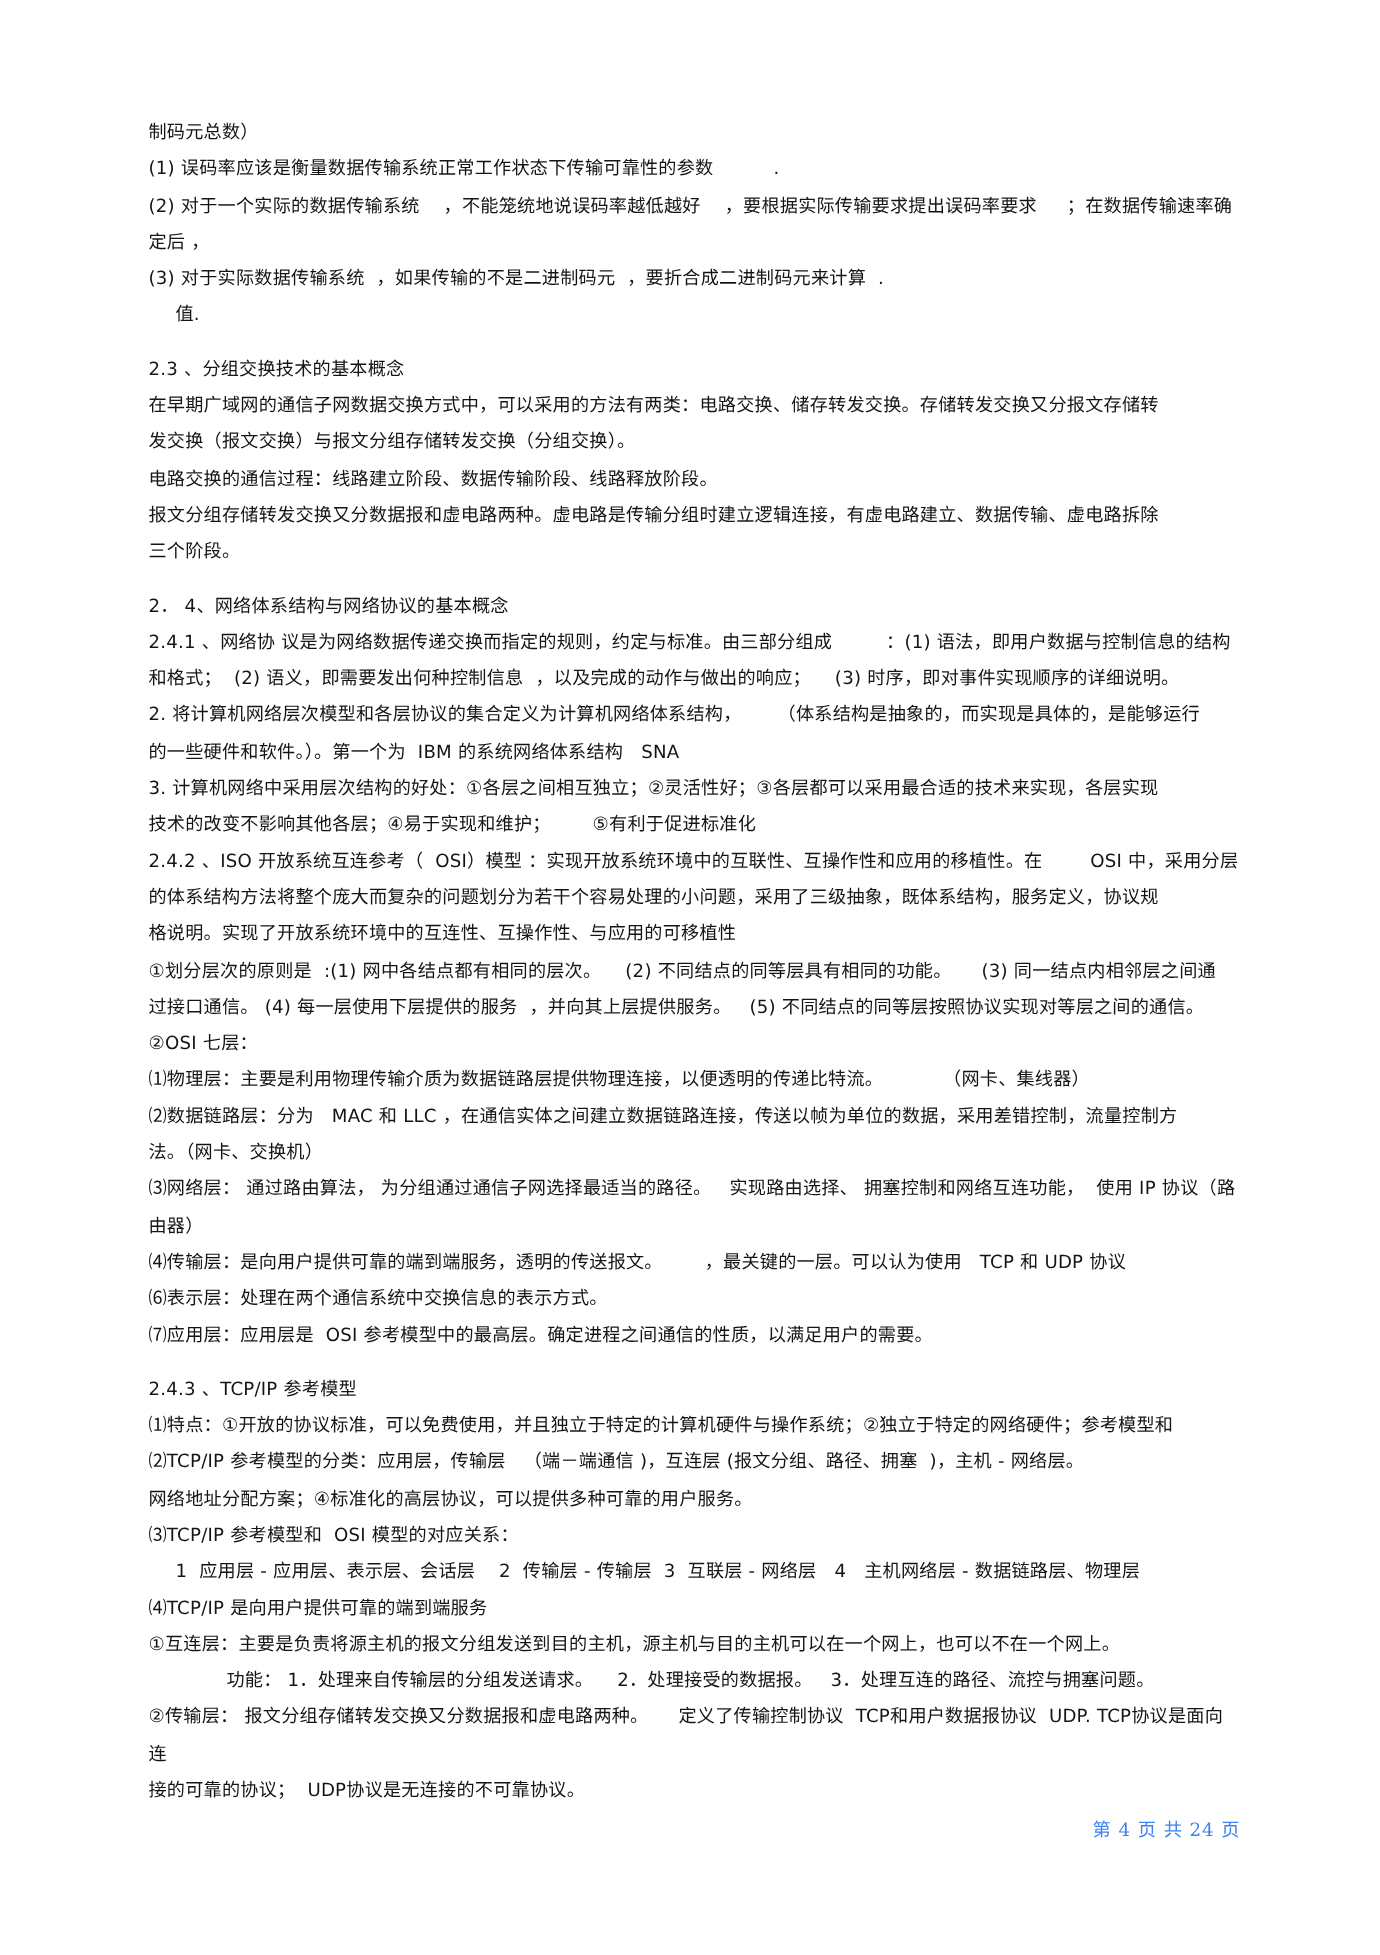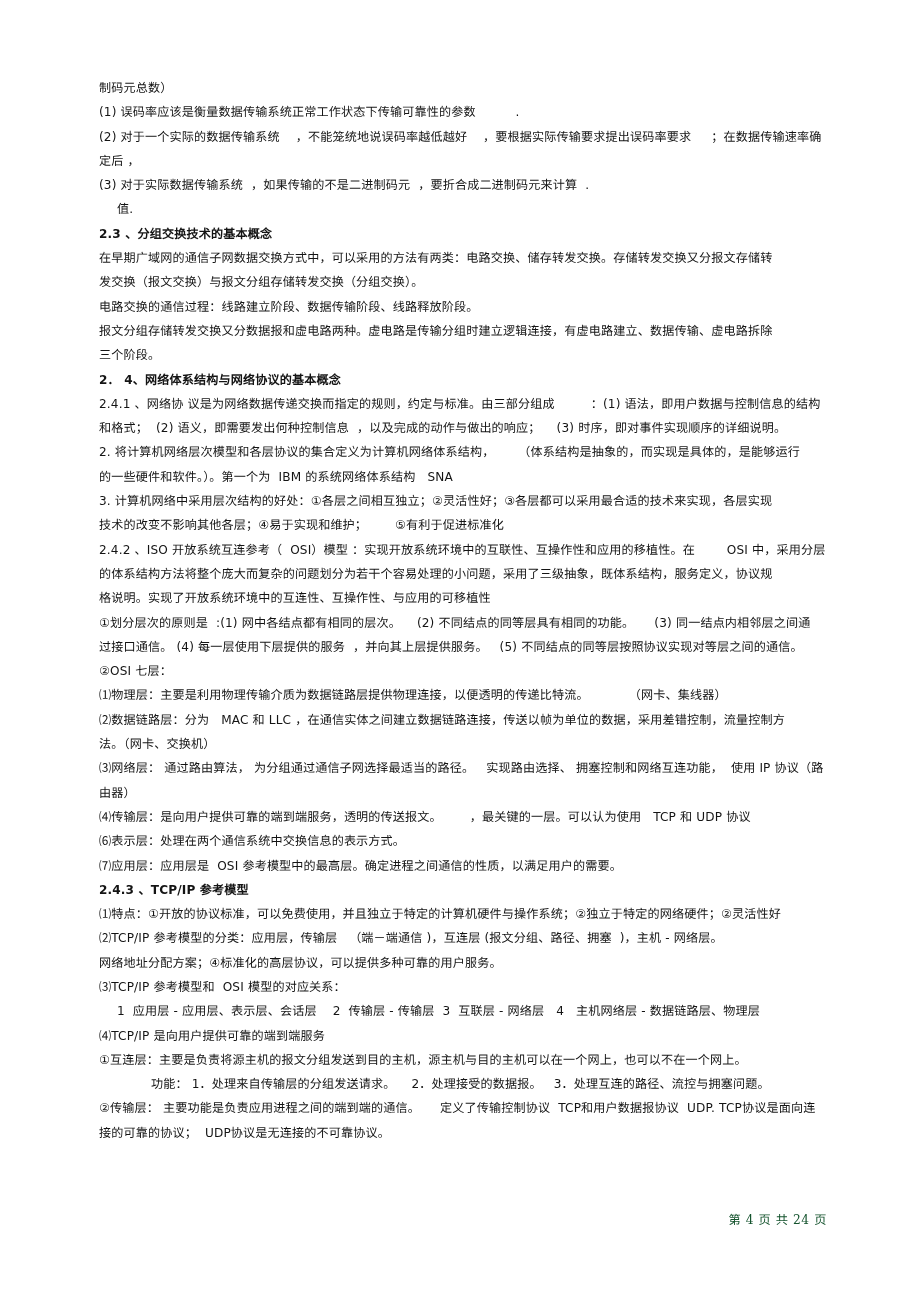--- a/index.html
+++ b/index.html
@@ -32,38 +32,39 @@
   }
   .line {
     font-size: 12.1px;
     line-height: 24.3px;
     white-space: pre-wrap;
     letter-spacing: 0.15px;
     color: #141414;
     min-height: 24.3px;
   }
   .line.heading {
-    font-weight: bold;
+    font-weight: normal;
+    margin-top: 12px;
   }
   .line.indent1 {
     padding-left: 18px;
   }
   .line.indent2 {
     padding-left: 52px;
   }
   .footer {
     position: absolute;
     left: 99px;
     top: 1211px;
     width: 728px;
     text-align: right;
     font-size: 12.2px;
     line-height: 18px;
     font-family: "DejaVu Serif", "Liberation Serif", serif;
-    color: #14532d;
+    color: #3b82f6;
     letter-spacing: 0.6px;
   }
 </style>
 </head>
 <body>
 
 <div class="page">
 
   <div class="content" id="body-container">
       <div class="line">制码元总数）</div>
@@ -92,29 +93,29 @@
       <div class="line">②OSI 七层：</div>
       <div class="line">⑴物理层：主要是利用物理传输介质为数据链路层提供物理连接，以便透明的传递比特流。          （网卡、集线器）</div>
       <div class="line">⑵数据链路层：分为   MAC 和 LLC ，在通信实体之间建立数据链路连接，传送以帧为单位的数据，采用差错控制，流量控制方</div>
       <div class="line">法。（网卡、交换机）</div>
       <div class="line">⑶网络层： 通过路由算法， 为分组通过通信子网选择最适当的路径。   实现路由选择、 拥塞控制和网络互连功能，  使用 IP 协议（路</div>
       <div class="line">由器）</div>
       <div class="line">⑷传输层：是向用户提供可靠的端到端服务，透明的传送报文。       ，最关键的一层。可以认为使用   TCP 和 UDP 协议</div>
       <div class="line">⑹表示层：处理在两个通信系统中交换信息的表示方式。</div>
       <div class="line">⑺应用层：应用层是  OSI 参考模型中的最高层。确定进程之间通信的性质，以满足用户的需要。</div>
       <div class="line heading">2.4.3 、TCP/IP 参考模型</div>
-      <div class="line">⑴特点：①开放的协议标准，可以免费使用，并且独立于特定的计算机硬件与操作系统；②独立于特定的网络硬件；②灵活性好</div>
+      <div class="line">⑴特点：①开放的协议标准，可以免费使用，并且独立于特定的计算机硬件与操作系统；②独立于特定的网络硬件；参考模型和</div>
       <div class="line">⑵TCP/IP 参考模型的分类：应用层，传输层   （端－端通信 )，互连层 (报文分组、路径、拥塞  )，主机 - 网络层。</div>
       <div class="line">网络地址分配方案；④标准化的高层协议，可以提供多种可靠的用户服务。</div>
       <div class="line">⑶TCP/IP 参考模型和  OSI 模型的对应关系：</div>
       <div class="line indent1">1  应用层 - 应用层、表示层、会话层    2  传输层 - 传输层  3  互联层 - 网络层   4   主机网络层 - 数据链路层、物理层</div>
       <div class="line">⑷TCP/IP 是向用户提供可靠的端到端服务</div>
       <div class="line">①互连层：主要是负责将源主机的报文分组发送到目的主机，源主机与目的主机可以在一个网上，也可以不在一个网上。</div>
       <div class="line indent2">功能： 1．处理来自传输层的分组发送请求。    2．处理接受的数据报。   3．处理互连的路径、流控与拥塞问题。</div>
-      <div class="line">②传输层： 主要功能是负责应用进程之间的端到端的通信。     定义了传输控制协议  TCP和用户数据报协议  UDP. TCP协议是面向连</div>
+      <div class="line">②传输层： 报文分组存储转发交换又分数据报和虚电路两种。     定义了传输控制协议  TCP和用户数据报协议  UDP. TCP协议是面向连</div>
       <div class="line">接的可靠的协议；  UDP协议是无连接的不可靠协议。</div>
     </div>
 
   <div class="footer">
     <span>第 4 页 共 24 页</span>
   </div>
 
 </div>
 
 </body></html>

